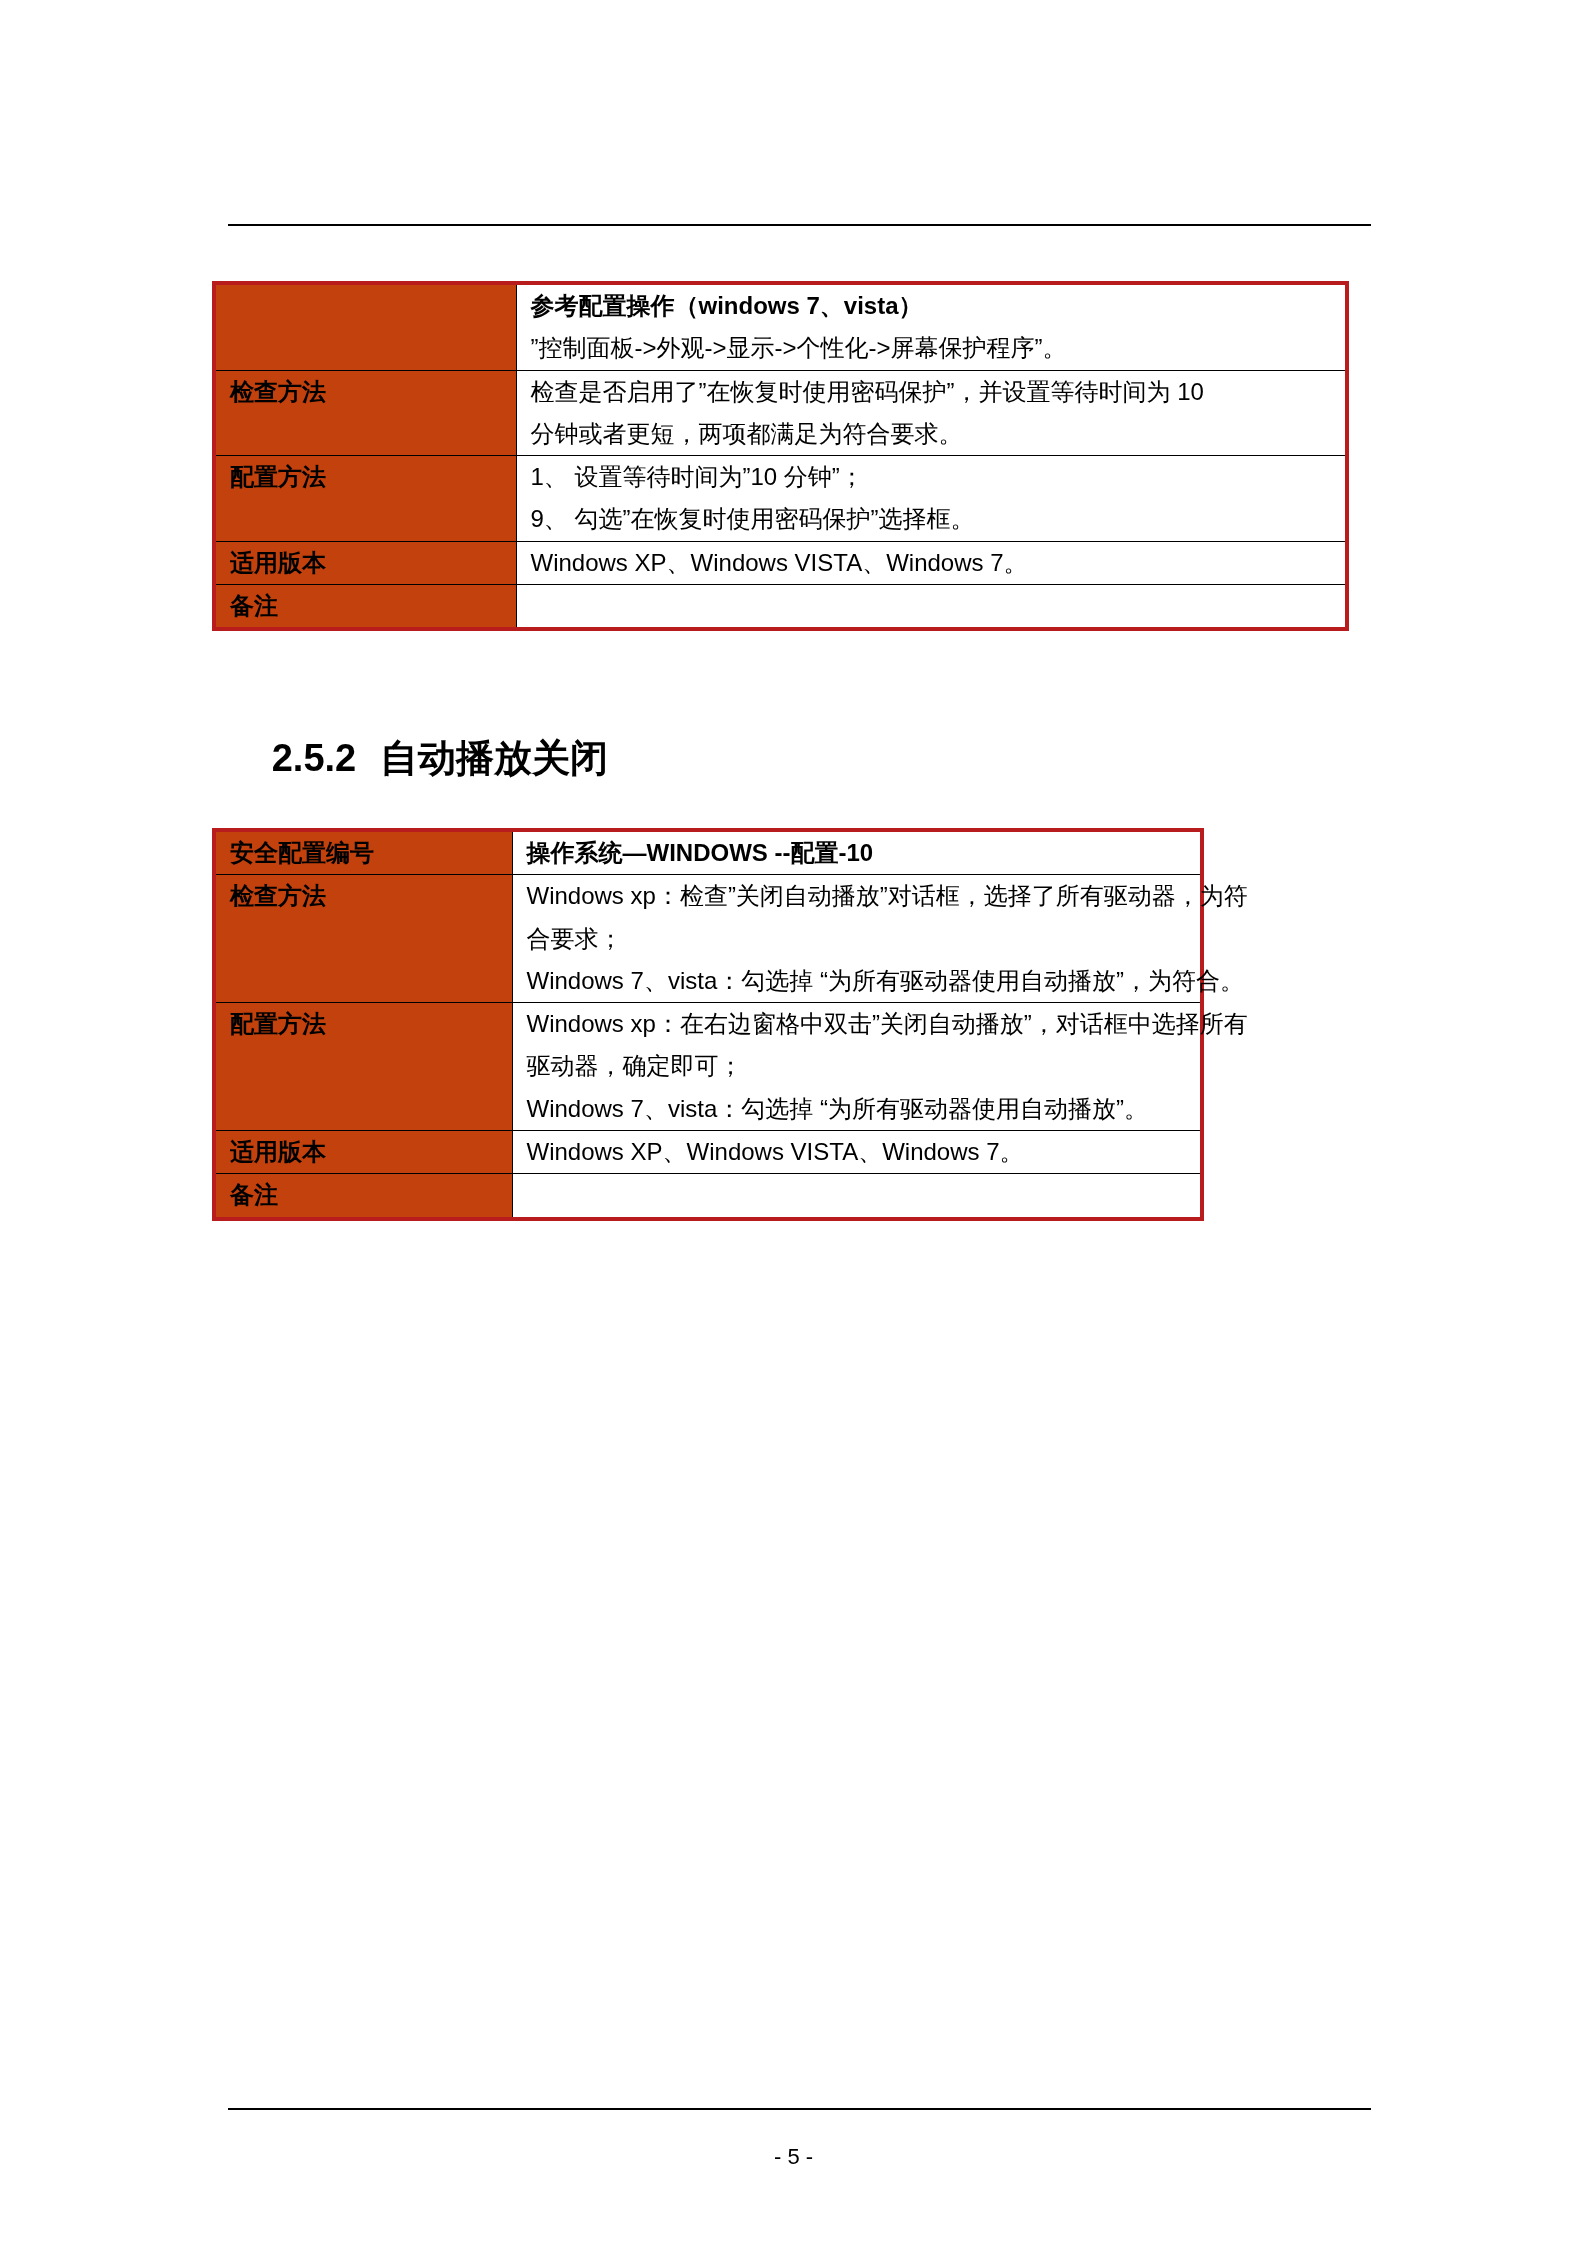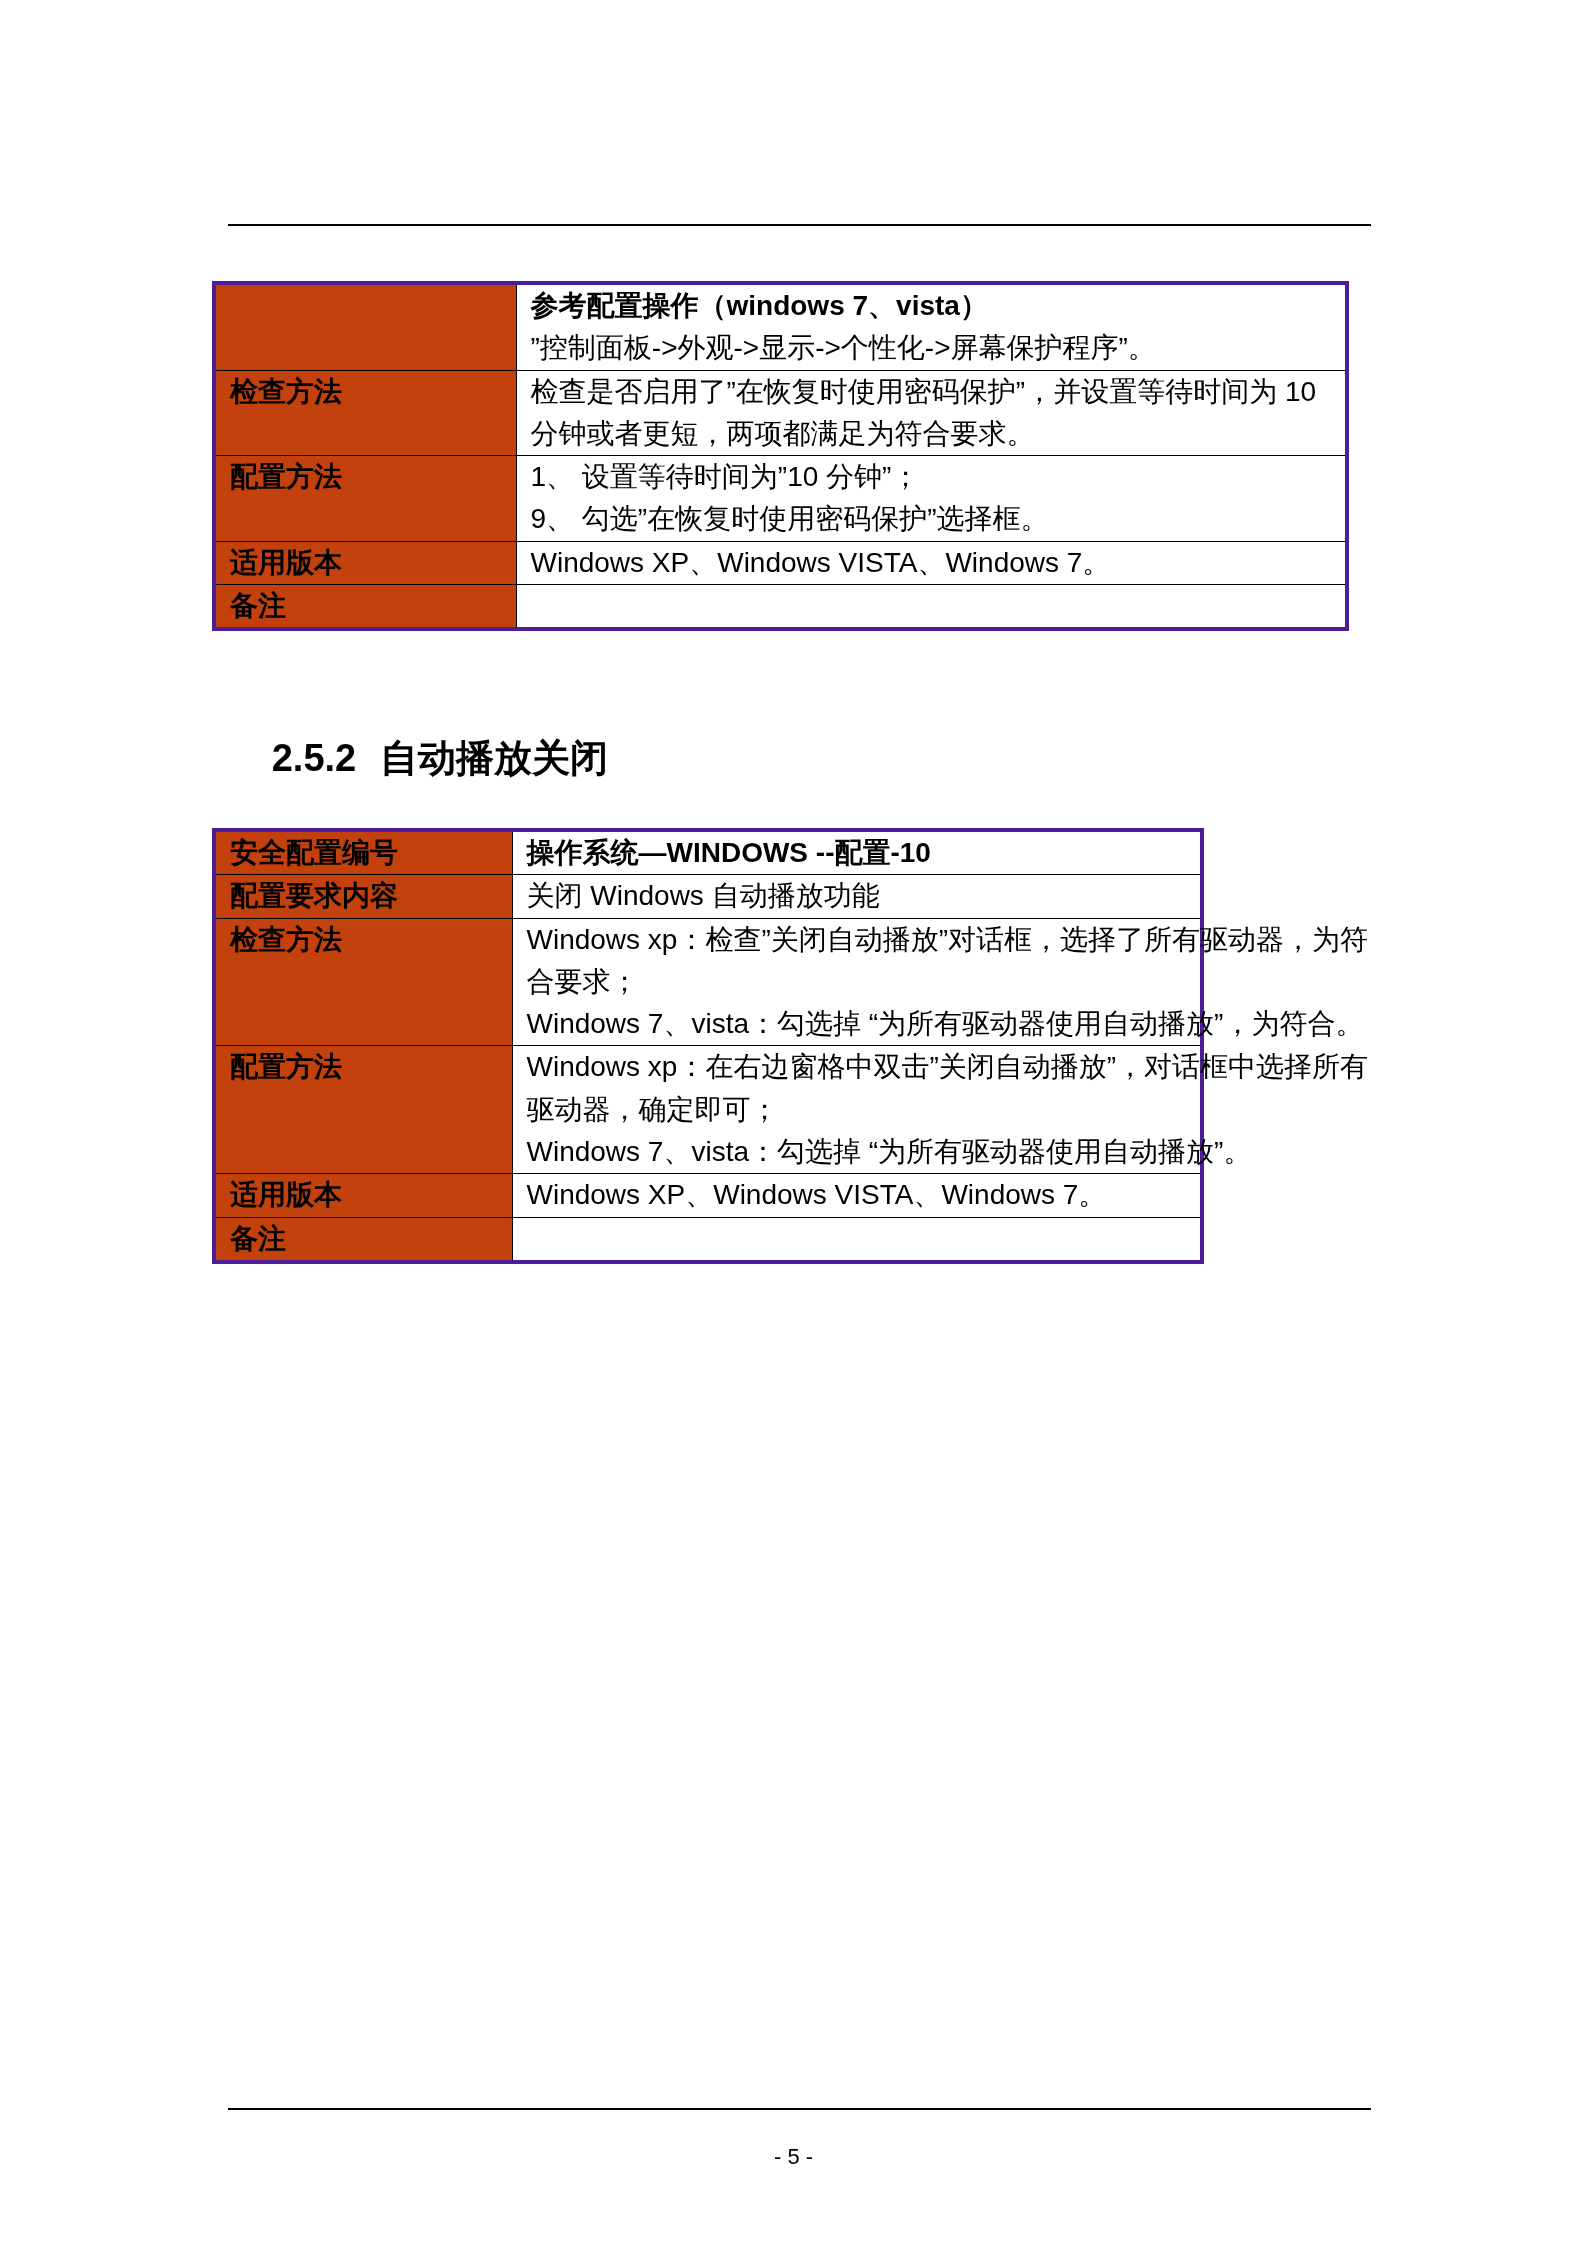--- a/index.html
+++ b/index.html
@@ -17,22 +17,22 @@
   }
   #section-heading {
     position: absolute; left: 248px; top: 734px;
     font-size: 38px; line-height: 48px; font-weight: bold; white-space: nowrap;
   }
   #section-heading .num { display: inline-block; width: 132px; text-align: center; }
   #section-heading .title { font-weight: bold; }
 
   table.spec {
     position: absolute; border-collapse: collapse;
-    border: 4px solid #4c1d95; table-layout: fixed;
-    font-size: 28px;
+    border: 4px solid #b91c1c; table-layout: fixed;
+    font-size: 24px;
     padding-left: 12px;
   }
   table.spec td {
     border: 1.5px solid #000; padding: 0 12px 0 14px;
     vertical-align: top; line-height: 42.3px; white-space: nowrap;
   }
   table.spec td.k { background: #c2410c; font-weight: bold; }
   table.spec td.v { background: #fff; }
   .b { font-weight: bold; }
   .line { display: block; height: 42.3px; }
@@ -99,26 +99,20 @@
       <col class="c1">
       <col class="c2">
     </colgroup>
   <tbody>
     <tr class="r1">
       <td class="k">安全配置编号</td>
       <td class="v">
         <span class="line b">操作系统—WINDOWS --配置-10</span>
       </td>
     </tr>
-    <tr class="r1">
-      <td class="k">配置要求内容</td>
-      <td class="v">
-        <span class="line">关闭 Windows 自动播放功能</span>
-      </td>
-    </tr>
     <tr>
       <td class="k">检查方法</td>
       <td class="v">
         <span class="line">Windows xp：检查”关闭自动播放”对话框，选择了所有驱动器，为符</span>
         <span class="line">合要求；</span>
         <span class="line">Windows 7、vista：勾选掉 “为所有驱动器使用自动播放”，为符合。</span>
       </td>
     </tr>
     <tr>
       <td class="k">配置方法</td>

